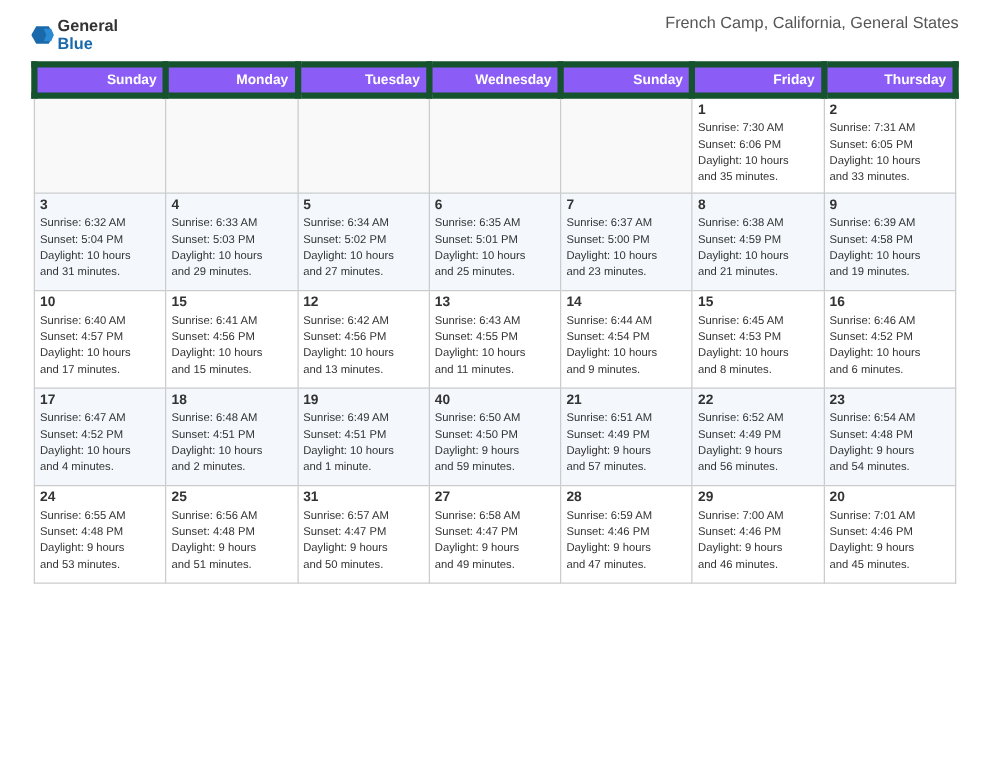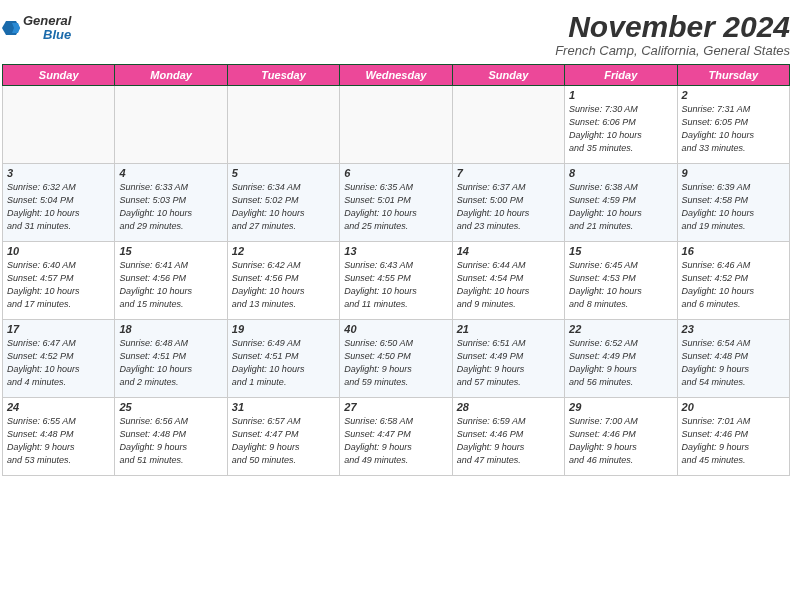--- a/index.html
+++ b/index.html
@@ -6,22 +6,21 @@
     body {
       font-family: Arial, sans-serif;
       background: #fff;
       width: 792px;
       height: 612px;
       overflow: hidden;
     }
     .page {
       width: 792px;
       height: 612px;
-      padding: 10px 2px;
-      font-style: italic;
+      padding: 10px 25px;
     }
     .header {
       display: flex;
       align-items: flex-start;
       justify-content: space-between;
       margin-bottom: 6px;
     }
     .logo {
       display: flex;
       align-items: center;
@@ -34,21 +33,20 @@
     }
     .logo-general {
       font-size: 13px;
       font-weight: bold;
       color: #333;
     }
     .logo-blue {
       font-size: 13px;
       font-weight: bold;
       color: #1a6aab;
-      margin-left: 20px;
     }
     .logo-icon {
       width: 18px;
       height: 18px;
       margin-right: 3px;
     }
     .title-block {
       text-align: right;
     }
     .month-title {
@@ -60,27 +58,27 @@
     .location {
       font-size: 13px;
       color: #555;
     }
     .calendar {
       width: 100%;
       border-collapse: collapse;
       table-layout: fixed;
     }
     .calendar th {
-      background: #ec4899;
+      background: #8b5cf6;
       color: #fff;
       font-size: 11px;
       font-weight: bold;
       padding: 4px 5px;
-      text-align: center;
-      border: 1px solid #14532d;
+      text-align: right;
+      border: 5px solid #14532d;
     }
     .calendar td {
       border: 1px solid #ccc;
       vertical-align: top;
       padding: 3px 4px;
       font-size: 9.5px;
       color: #333;
       height: 78px;
       background: #fff;
     }
@@ -111,21 +109,20 @@
       <svg class="logo-icon" viewBox="0 0 18 18">
         <polygon points="14,2 18,9 14,16 4,16 0,9 4,2" fill="#1a6aab"></polygon>
         <polygon points="16,4 18,9 16,14 10,14 12,9 10,4" fill="#2a8ad4"></polygon>
       </svg>
       <div class="logo-text">
         <span class="logo-general">General</span>
         <span class="logo-blue">Blue</span>
       </div>
     </div>
     <div class="title-block">
-      <div class="month-title">November 2024</div>
       <div class="location">French Camp, California, General States</div>
     </div>
   </div>
 
   <table class="calendar">
     <thead>
       <tr>
       <th>Sunday</th>
           <th>Monday</th>
           <th>Tuesday</th>

